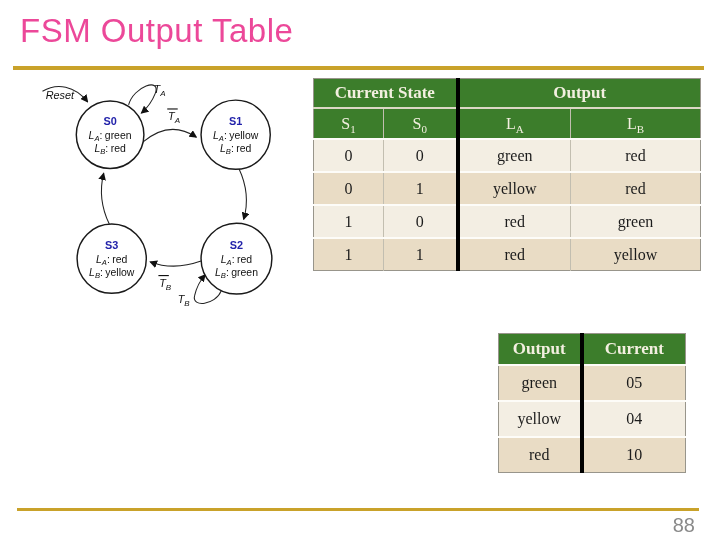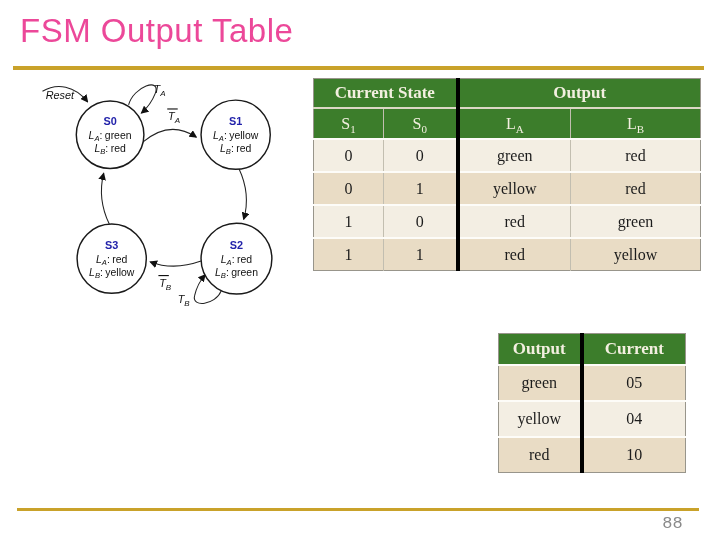--- a/index.html
+++ b/index.html
@@ -13,22 +13,22 @@
   }
   .rule-top {
     position:absolute; left:13px; top:66px; width:691px; height:4px;
     background:#c9a22a;
   }
   .rule-bottom {
     position:absolute; left:17px; top:508px; width:682px; height:3px;
     background:#c9a22a;
   }
   .page-number {
-    position:absolute; left:650px; top:514px; width:45px; text-align:center;
-    font-size:17px; color:#8a8a8a;font-family:Liberation Mono, monospace;
+    position:absolute; left:650px; top:514px; width:45px; text-align:right;
+    font-size:20px; color:#8a8a8a;
   }
   .fsm-svg { position:absolute; left:0; top:80px; }
 
   
   table {
     position:absolute; border-collapse:collapse; table-layout:fixed;
     font-family:"Liberation Serif", serif; border:1px solid #98958b;
   }
   th, td { text-align:center; padding:0; overflow:hidden; }
   thead th {

